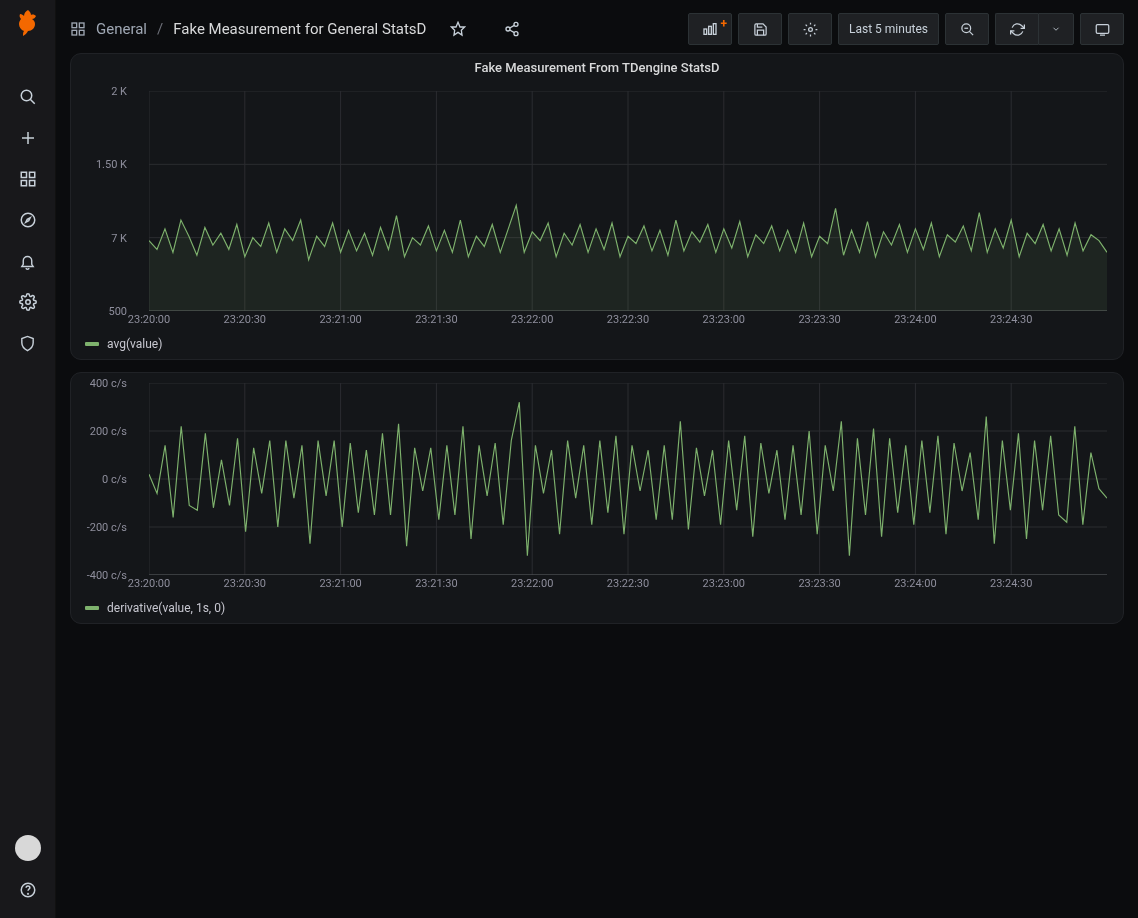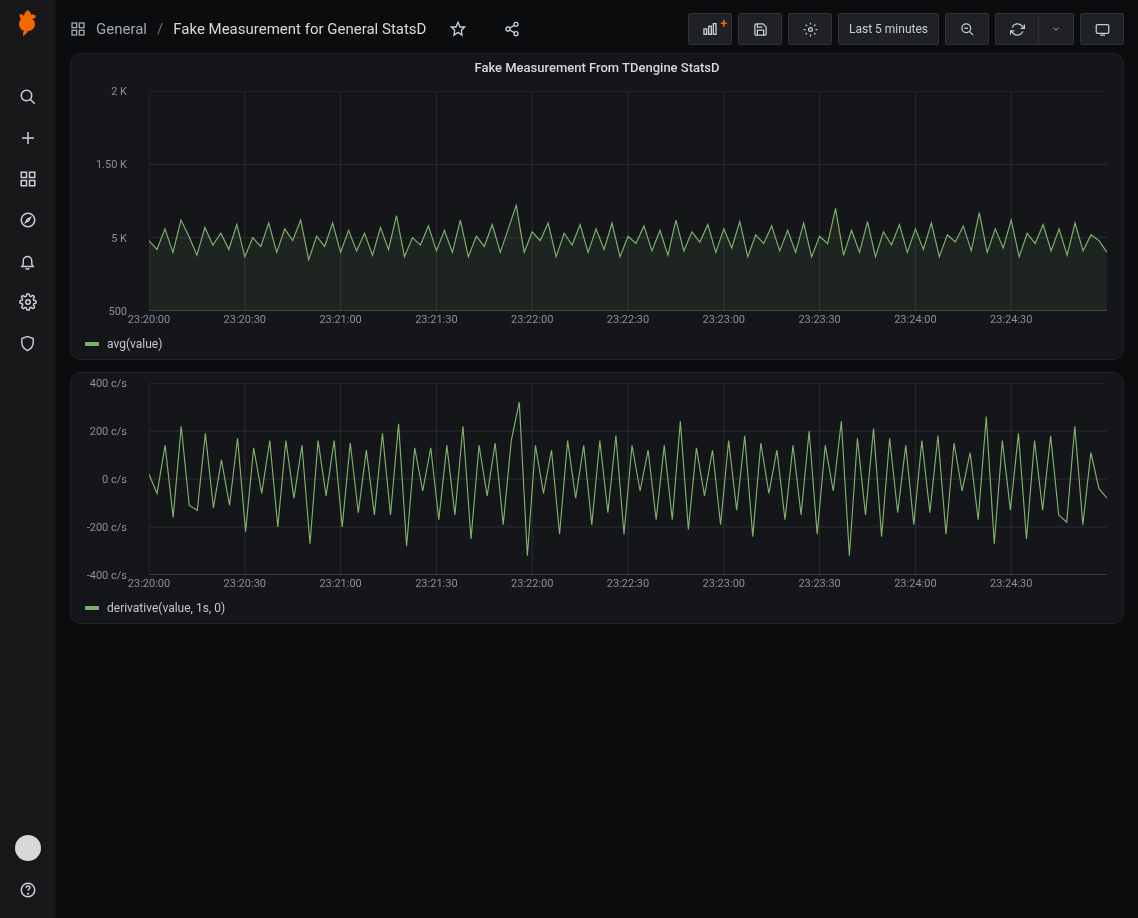--- a/index.html
+++ b/index.html
@@ -218,21 +218,21 @@
       </div>
     </div>
 
     <div class="content">
 
       <div class="panel">
         <div class="panel-title">Fake Measurement From TDengine StatsD</div>
         <div class="chart-wrap">
           <div class="ylabels" id="yl0">
               <span class="ylabel" style="top: 230px;">500</span>
-              <span class="ylabel" style="top: 156.667px;">5 K</span>
+              <span class="ylabel" style="top: 156.667px;">7 K</span>
               <span class="ylabel" style="top: 83.3333px;">1.50 K</span>
               <span class="ylabel" style="top: 10px;">2 K</span>
             </div>
           <div class="plot">
               <svg id="plot0" preserveAspectRatio="none" viewBox="0 0 1000 220">
                 <line x1="0" y1="0" x2="0" y2="220" stroke="#2c2d31" stroke-width="1"></line>
                 <line x1="100" y1="0" x2="100" y2="220" stroke="#2c2d31" stroke-width="1"></line>
                 <line x1="200" y1="0" x2="200" y2="220" stroke="#2c2d31" stroke-width="1"></line>
                 <line x1="300" y1="0" x2="300" y2="220" stroke="#2c2d31" stroke-width="1"></line>
                 <line x1="400" y1="0" x2="400" y2="220" stroke="#2c2d31" stroke-width="1"></line>

